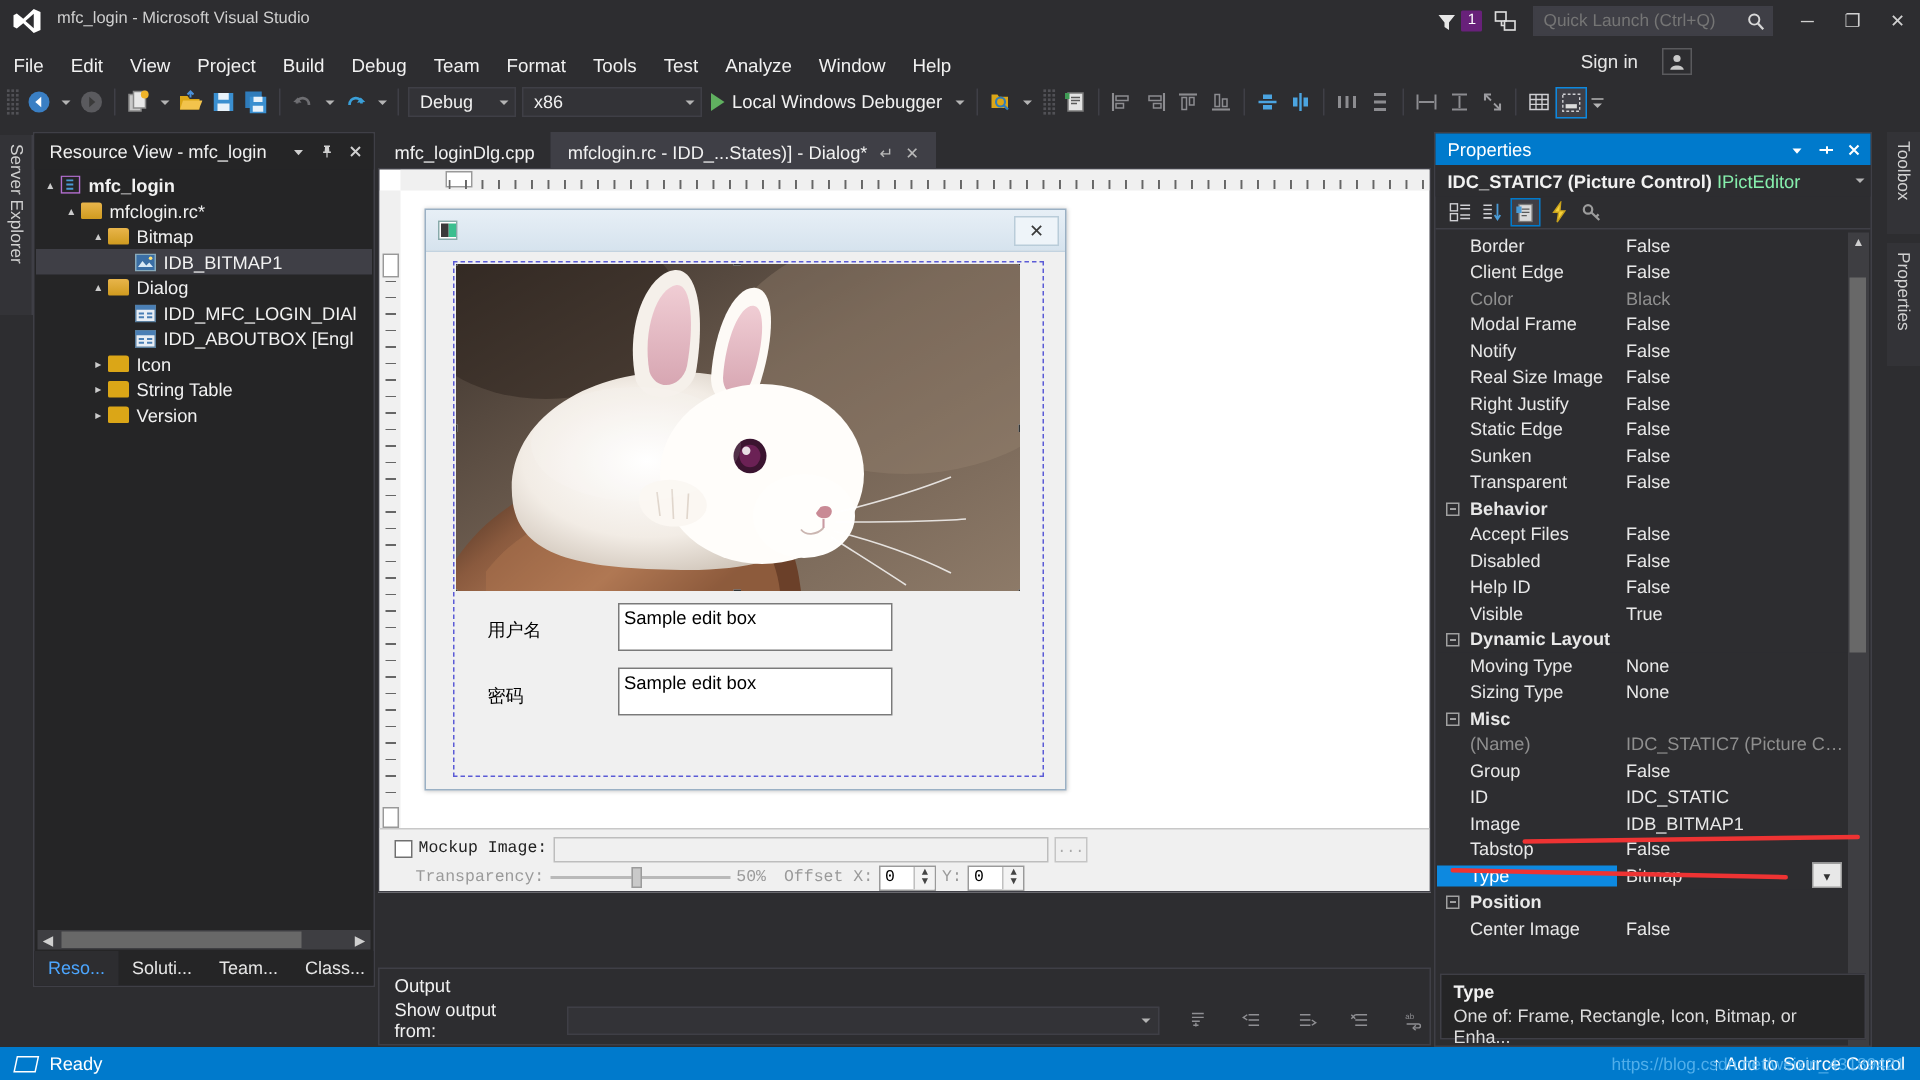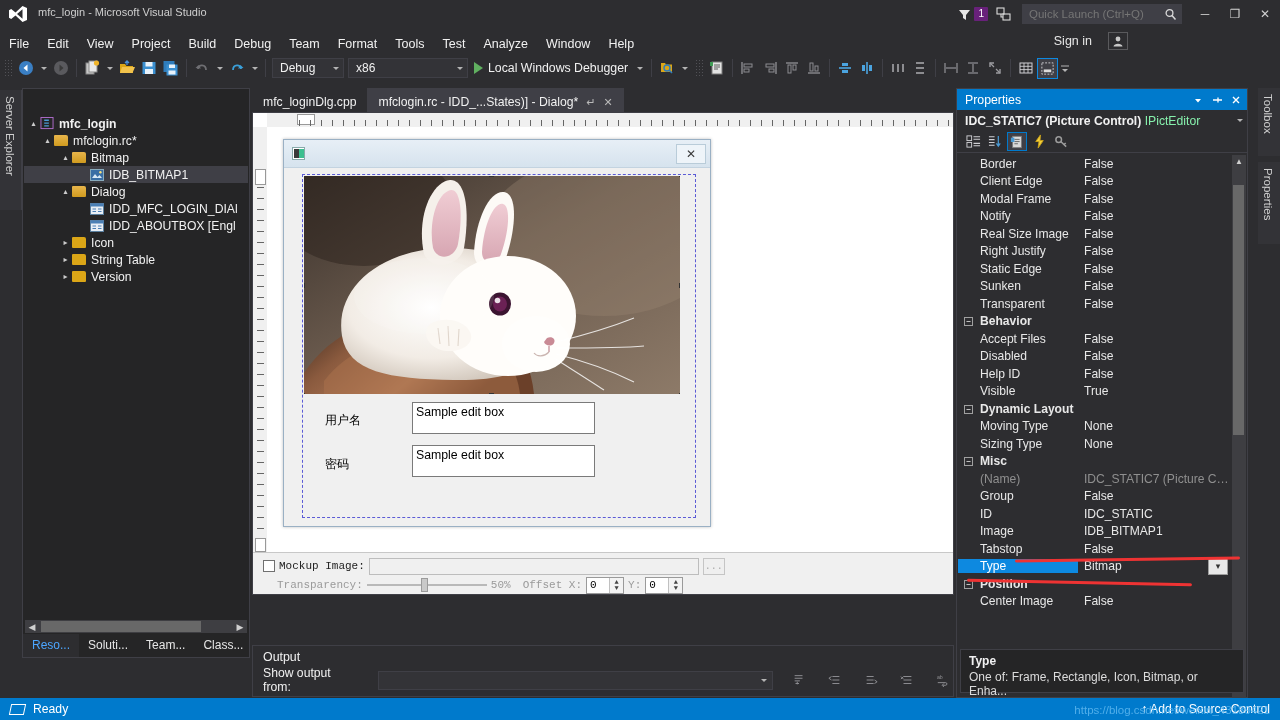--- a/index.html
+++ b/index.html
@@ -475,20 +475,38 @@
     </div>
   </div>
 
   <div class="leftdock">
     <div class="vtab">
       <span>Server Explorer</span>
     </div>
   </div>
 
   <div class="resview">
+    <div class="rv-head">
+      <span class="rv-title">Resource View - mfc_login</span>
+      <span class="rv-btn">
+        <svg viewBox="0 0 10 10" width="10" height="10">
+            <path d="M2 4 L8 4 L5 7.5 Z" fill="#d0d0d0"></path>
+          </svg>
+      </span>
+      <span class="rv-btn">
+        <svg viewBox="0 0 10 10" width="10" height="10">
+            <path d="M3 1 H7 V2 H6.3 L6.6 5 H7.6 V6 H5.4 V9 H4.6 V6 H2.4 V5 H3.4 L3.7 2 H3 Z" fill="#d0d0d0"></path>
+          </svg>
+      </span>
+      <span class="rv-btn">
+        <svg viewBox="0 0 10 10" width="10" height="10">
+            <path d="M2 2 L8 8 M8 2 L2 8" stroke="#d0d0d0" stroke-width="1.3"></path>
+          </svg>
+      </span>
+    </div>
 
     <div class="tree">
 
       <div class="tnode" style="padding-left:4px">
         <span class="twist">▴</span>
         <span class="tico">
           <svg viewBox="0 0 14 14" width="14" height="13">
               <rect x="0.5" y="0.5" width="13" height="12" fill="none" stroke="#b36fd0"></rect>
               <path d="M4 3.5 L9 3.5 M4 6.5 L9 6.5 M4 9.5 L9 9.5" stroke="#4a9ad4" stroke-width="1.4"></path>
             </svg>
@@ -845,20 +863,24 @@
     <div class="grid">
 
       <div class="grow">
           <span class="gname">Border</span>
           <span class="gval">False</span>
         </div>
       <div class="grow">
           <span class="gname">Client Edge</span>
           <span class="gval">False</span>
         </div>
+      <div class="grow dim">
+          <span class="gname">Color</span>
+          <span class="gval">Black</span>
+        </div>
       <div class="grow">
           <span class="gname">Modal Frame</span>
           <span class="gval">False</span>
         </div>
       <div class="grow">
           <span class="gname">Notify</span>
           <span class="gval">False</span>
         </div>
       <div class="grow">
           <span class="gname">Real Size Image</span>

